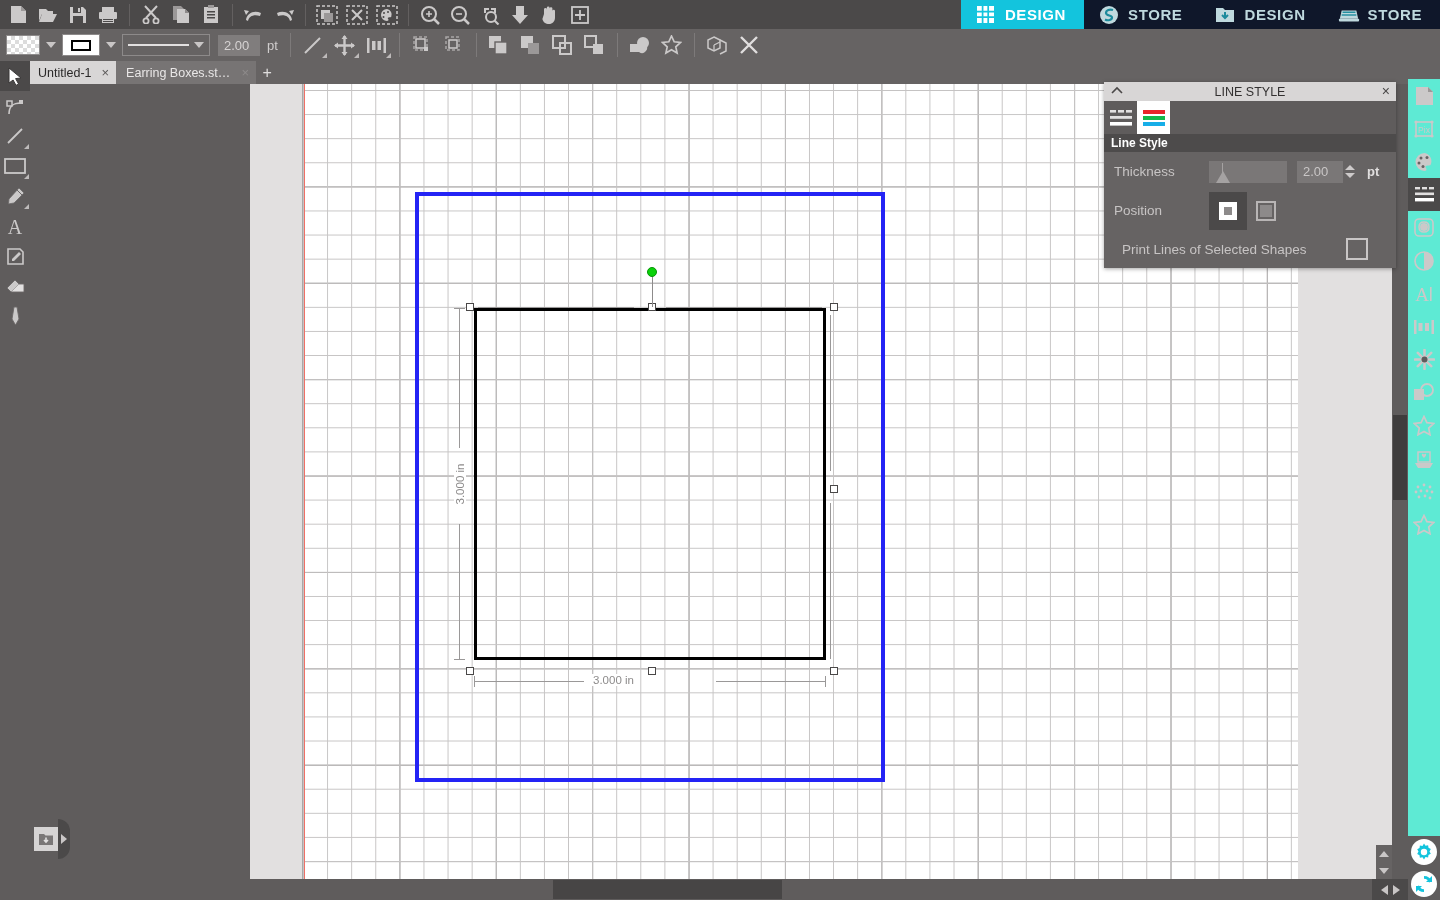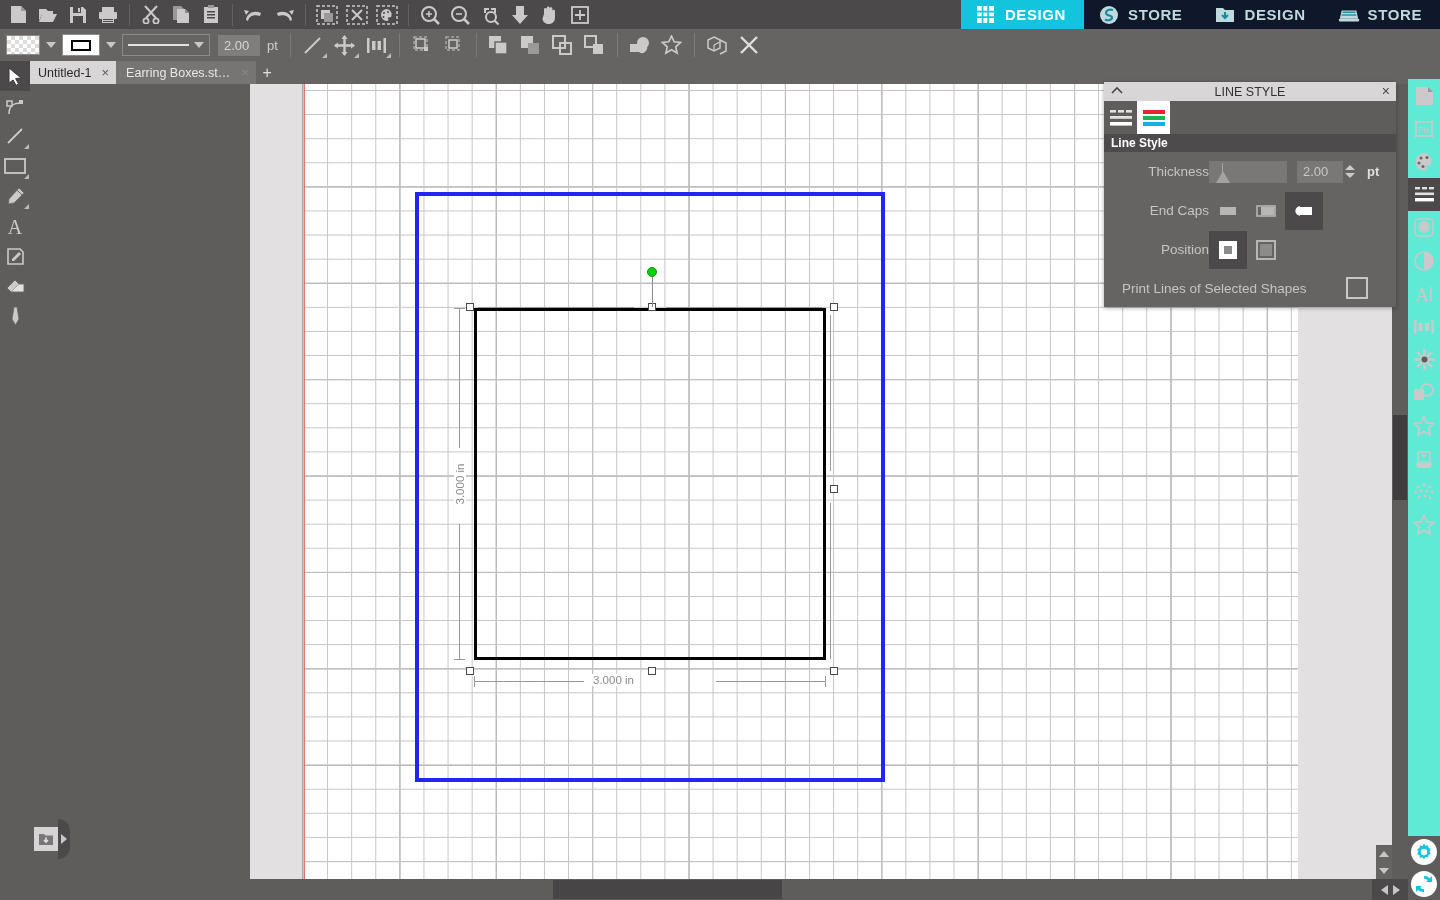--- a/index.html
+++ b/index.html
@@ -157,21 +157,21 @@
 
   
   .rightrail { position:absolute; left:1408px; top:79px; width:32px; height:839px; background:#5eead4; }
   .rtool { width:32px; height:33px; display:flex; align-items:center; justify-content:center; cursor:pointer; }
   .rtool.active { background:#4b4949; }
   .rbottom { position:absolute; left:1408px; bottom:0; width:32px; height:64px; background:#5f5c5c; }
   .circbtn { width:32px; height:32px; display:flex; align-items:center; justify-content:center; cursor:pointer; }
 
   
   .panel { position:absolute; left:1104px; top:82px; width:292px; background:#666363;
-           box-shadow:0 1px 4px rgba(0,0,0,.35);text-align:right; }
+           box-shadow:0 1px 4px rgba(0,0,0,.35); }
   .panel-title { height:19px; background:#d8d6d6; color:#333131; font-size:12.5px;
     display:flex; align-items:center; justify-content:center; position:relative; }
   .panel-title .collapse { position:absolute; left:5px; top:2px; cursor:pointer; }
   .panel-title .close { position:absolute; right:6px; top:1px; font-size:14px; color:#4a4848; cursor:pointer; }
   .panel-tabs { height:33px; background:#5f5c5c; display:flex; align-items:flex-start; }
   .ptab { width:33px; height:33px; display:flex; align-items:center; justify-content:center; cursor:pointer; }
   .ptab.active { background:#ffffff; }
   .sect-head { height:18px; background:#4d4b4b; color:#ffffff; font-size:12px; font-weight:bold;
     display:flex; align-items:center; padding-left:7px; }
   .prow { display:flex; align-items:center; min-height:39px; padding-left:10px; }
@@ -794,40 +794,20 @@
       </div>
       <div class="spinbox" style="margin-left:10px;">2.00</div>
       <div class="spinner">
         <i style="border-bottom:5px solid #cdcaca;"></i>
         <i style="border-top:5px solid #cdcaca;"></i>
       </div>
       <span style="color:#e0dede;font-size:13px;font-weight:bold;margin-left:10px;">pt</span>
     </div>
 
 
-    <div class="prow">
-      <span class="plabel">End Caps</span>
-      <div class="optbtn">
-        <svg width="22" height="14" viewBox="0 0 22 14">
-            <rect x="3" y="3" width="16" height="8" fill="#b8b5b5"></rect>
-          </svg>
-      </div>
-      <div class="optbtn">
-        <svg width="22" height="14" viewBox="0 0 22 14">
-            <rect x="2" y="2" width="18" height="10" fill="none" stroke="#b8b5b5" stroke-width="1.6"></rect>
-            <rect x="6" y="3" width="13" height="8" fill="#b8b5b5"></rect>
-          </svg>
-      </div>
-      <div class="optbtn sel">
-        <svg width="22" height="14" viewBox="0 0 22 14">
-            <path d="M7 3h12v8H7a4 4 0 010-8z" fill="#ffffff"></path>
-            <path d="M7 3a4 4 0 000 8" fill="none" stroke="#ffffff" stroke-width="1.3"></path>
-          </svg>
-      </div>
-    </div>
 
     <div class="prow">
       <span class="plabel">Position</span>
       <div class="optbtn sel">
         <svg width="22" height="22" viewBox="0 0 22 22">
             <rect x="2" y="2" width="18" height="18" fill="#ffffff"></rect>
             <rect x="7" y="7" width="8" height="8" fill="#8d8a8a"></rect>
           </svg>
       </div>
       <div class="optbtn">

